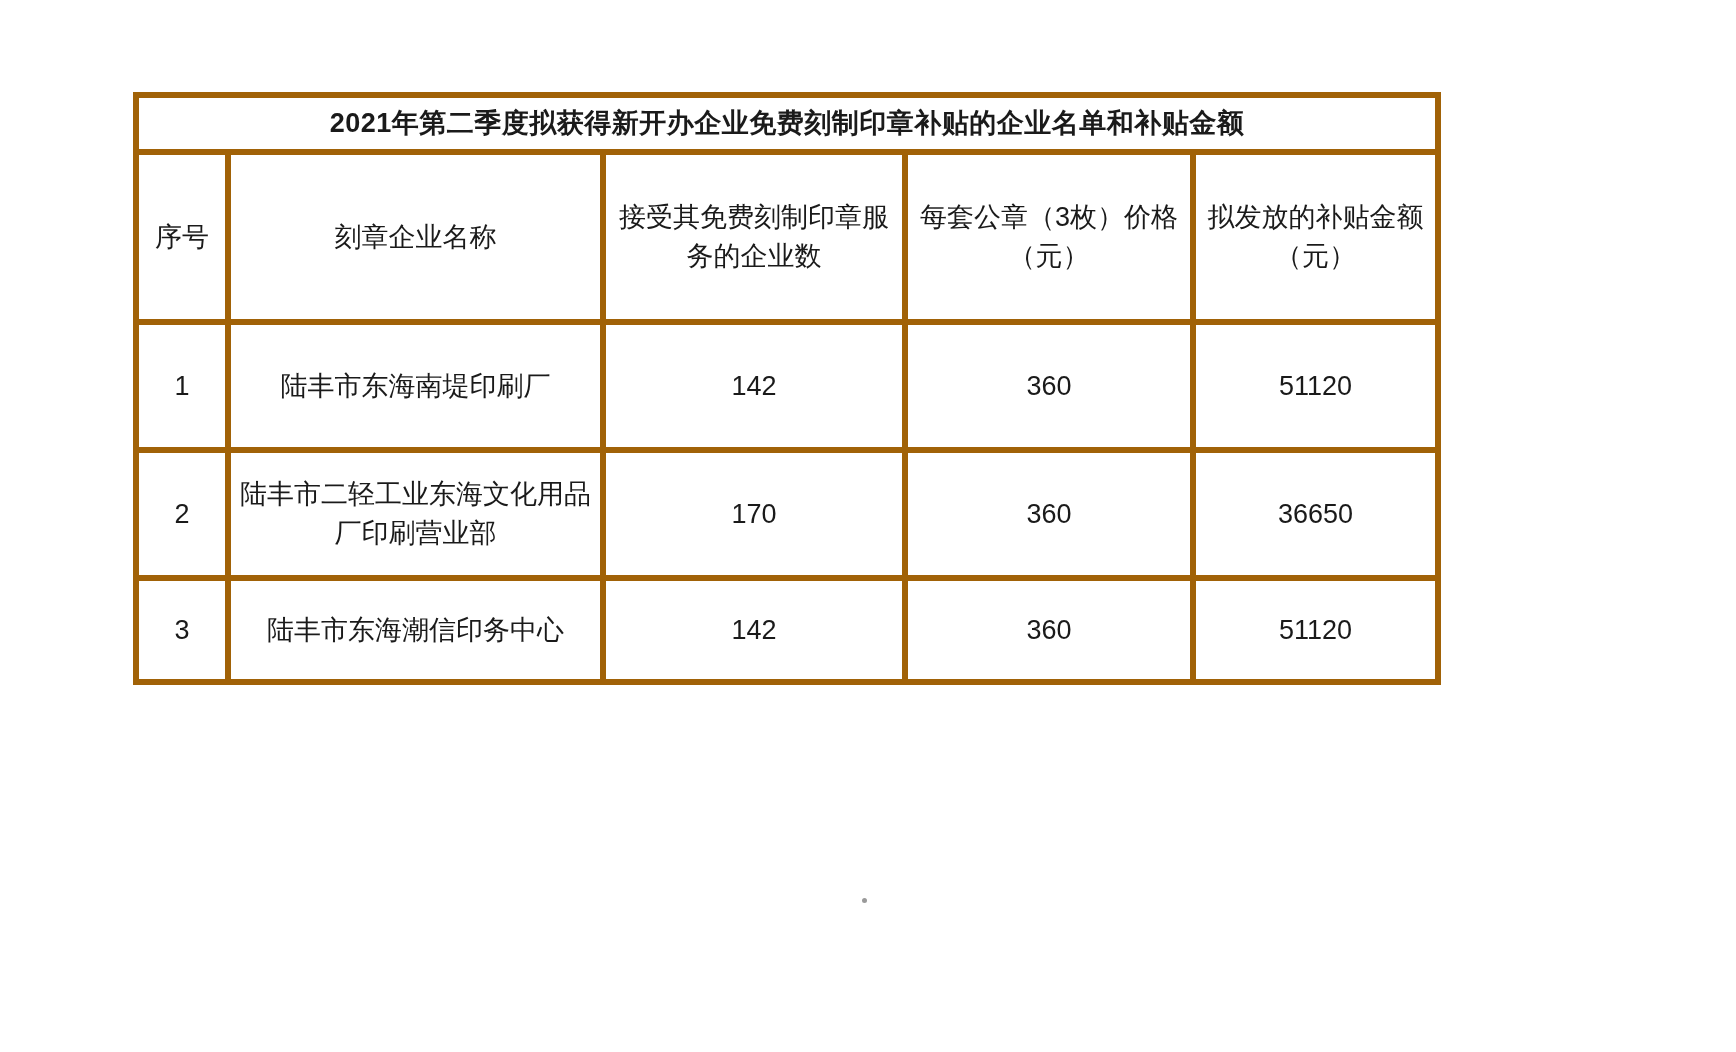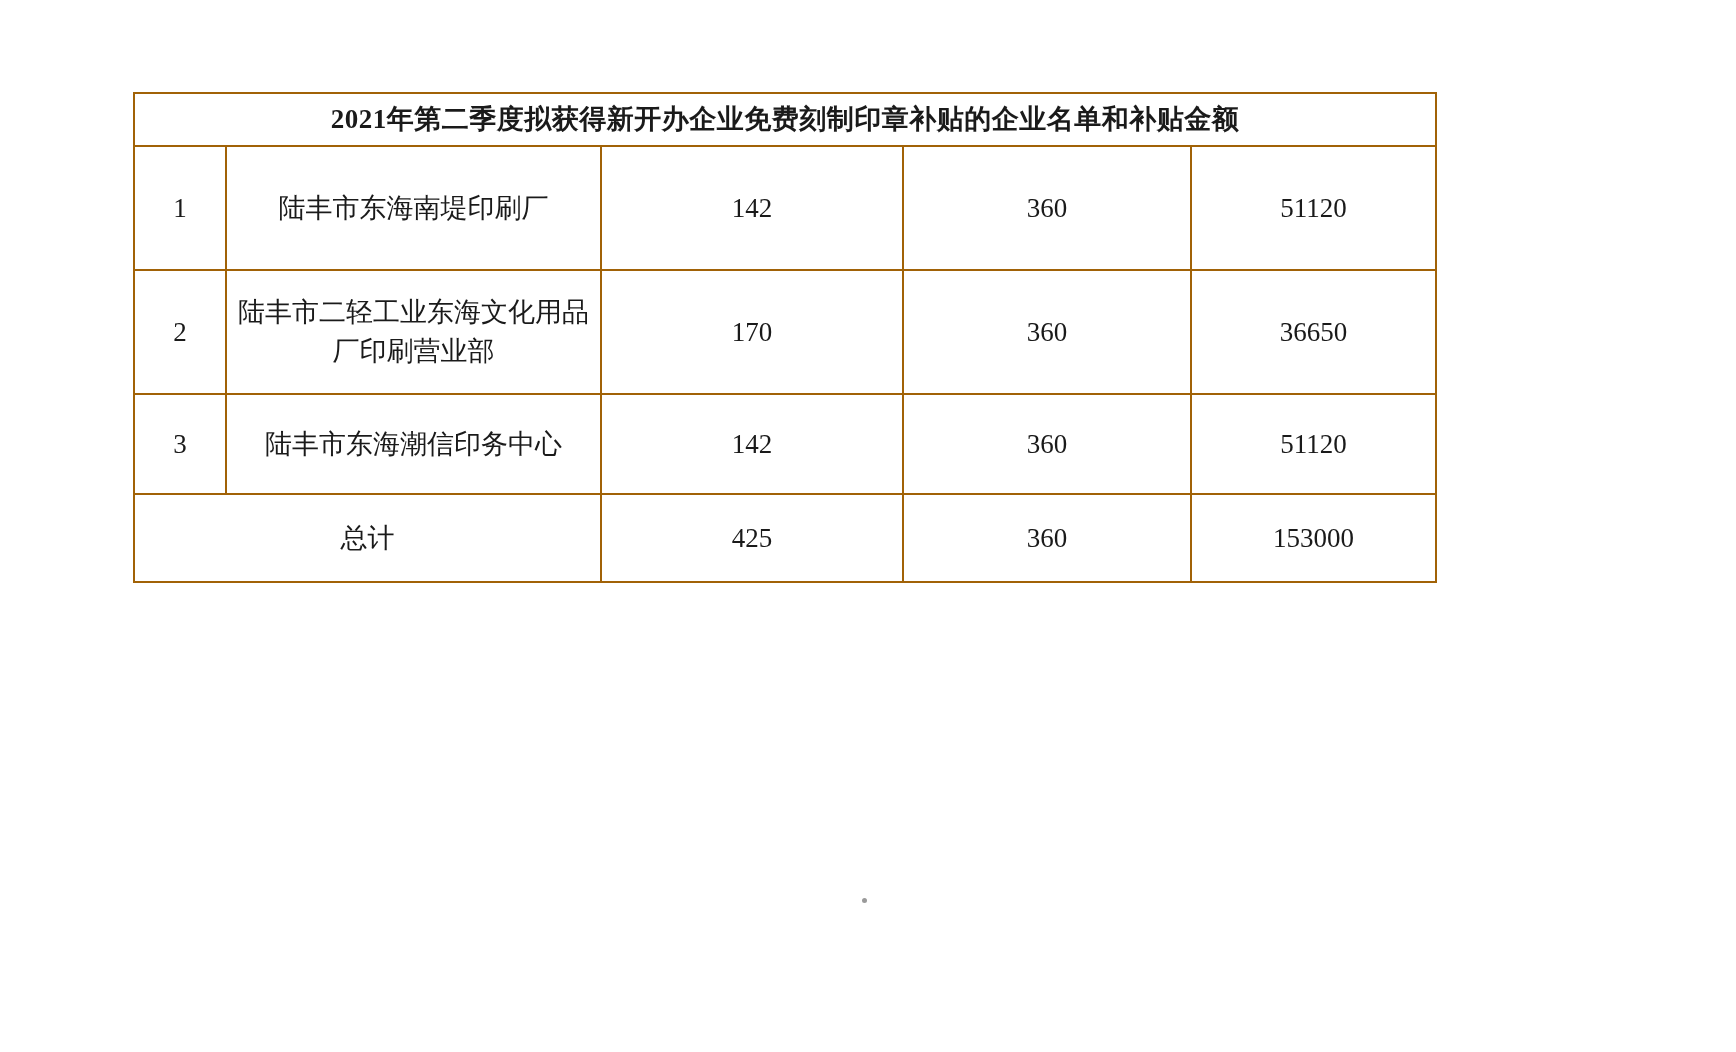--- a/index.html
+++ b/index.html
@@ -27,24 +27,24 @@
   .doc-table {
     position: absolute;
     left: 133px;
     top: 92px;
     width: 1302px;
     border-collapse: collapse;
     table-layout: fixed;
   }
 
   .doc-table td {
-    border: 2px solid #a16207;
+    border: 6px solid #a16207;
     text-align: center;
     vertical-align: middle;
-    font-family: Liberation Serif, serif;
+    font-family: Liberation Sans, sans-serif;
     font-size: 27px;
     line-height: 1.45;
     padding: 6px 8px;
   }
 
   .title-cell {
     font-size: 38px;
     font-weight: bold;
     line-height: 1.5;
     padding: 22px 30px 26px 30px;
@@ -102,20 +102,27 @@
       <col class="col-name">
       <col class="col-count">
       <col class="col-price">
       <col class="col-amt">
     </colgroup>
     <tbody>
       <tr>
         <td class="title-cell" colspan="5">2021年第二季度拟获得新开办企业免费刻制印章补贴的企业名单和补贴金额</td>
       </tr>
 
+      <tr>
+        <td class="header-cell">序号</td>
+        <td class="header-cell">刻章企业名称</td>
+        <td class="header-cell">接受其免费刻制印章服务的企业数</td>
+        <td class="header-cell">每套公章（3枚）价格（元）</td>
+        <td class="header-cell">拟发放的补贴金额（元）</td>
+      </tr>
 
       <tr class="body-row row-1">
         <td>1</td>
         <td class="name-cell">陆丰市东海南堤印刷厂</td>
         <td>142</td>
         <td>360</td>
         <td>51120</td>
       </tr>
 
       <tr class="body-row row-2">
@@ -127,24 +134,18 @@
       </tr>
 
       <tr class="body-row row-3">
         <td>3</td>
         <td class="name-cell">陆丰市东海潮信印务中心</td>
         <td>142</td>
         <td>360</td>
         <td>51120</td>
       </tr>
 
-      <tr class="total-row">
-        <td colspan="2">总计</td>
-        <td>425</td>
-        <td>360</td>
-        <td>153000</td>
-      </tr>
     </tbody>
   </table>
 
   <div class="footer-dot"></div>
 
 </div>
 
 </body></html>

